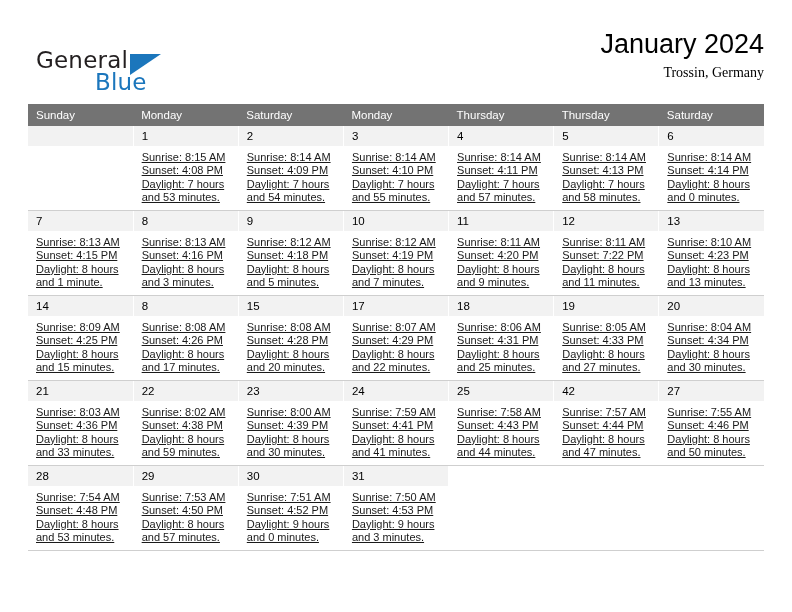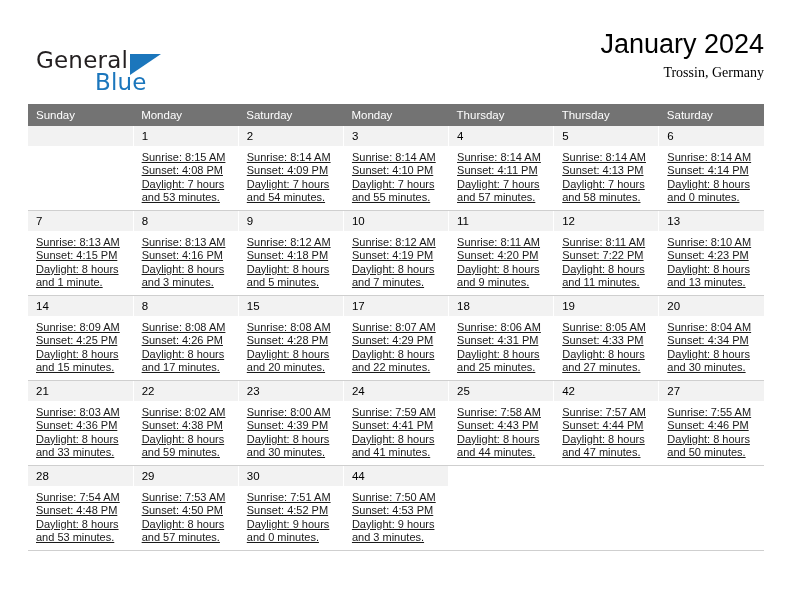--- a/index.html
+++ b/index.html
@@ -449,21 +449,21 @@
           <td>
             <span class="daynum">30</span>
             <div class="info">
               <div>Sunrise: 7:51 AM</div>
               <div>Sunset: 4:52 PM</div>
               <div>Daylight: 9 hours</div>
               <div>and 0 minutes.</div>
             </div>
           </td>
           <td>
-            <span class="daynum">44</span>
+            <span class="daynum">31</span>
             <div class="info">
               <div>Sunrise: 7:50 AM</div>
               <div>Sunset: 4:53 PM</div>
               <div>Daylight: 9 hours</div>
               <div>and 3 minutes.</div>
             </div>
           </td>
           <td class="empty"></td>
           <td class="empty"></td>
           <td class="empty"></td>

